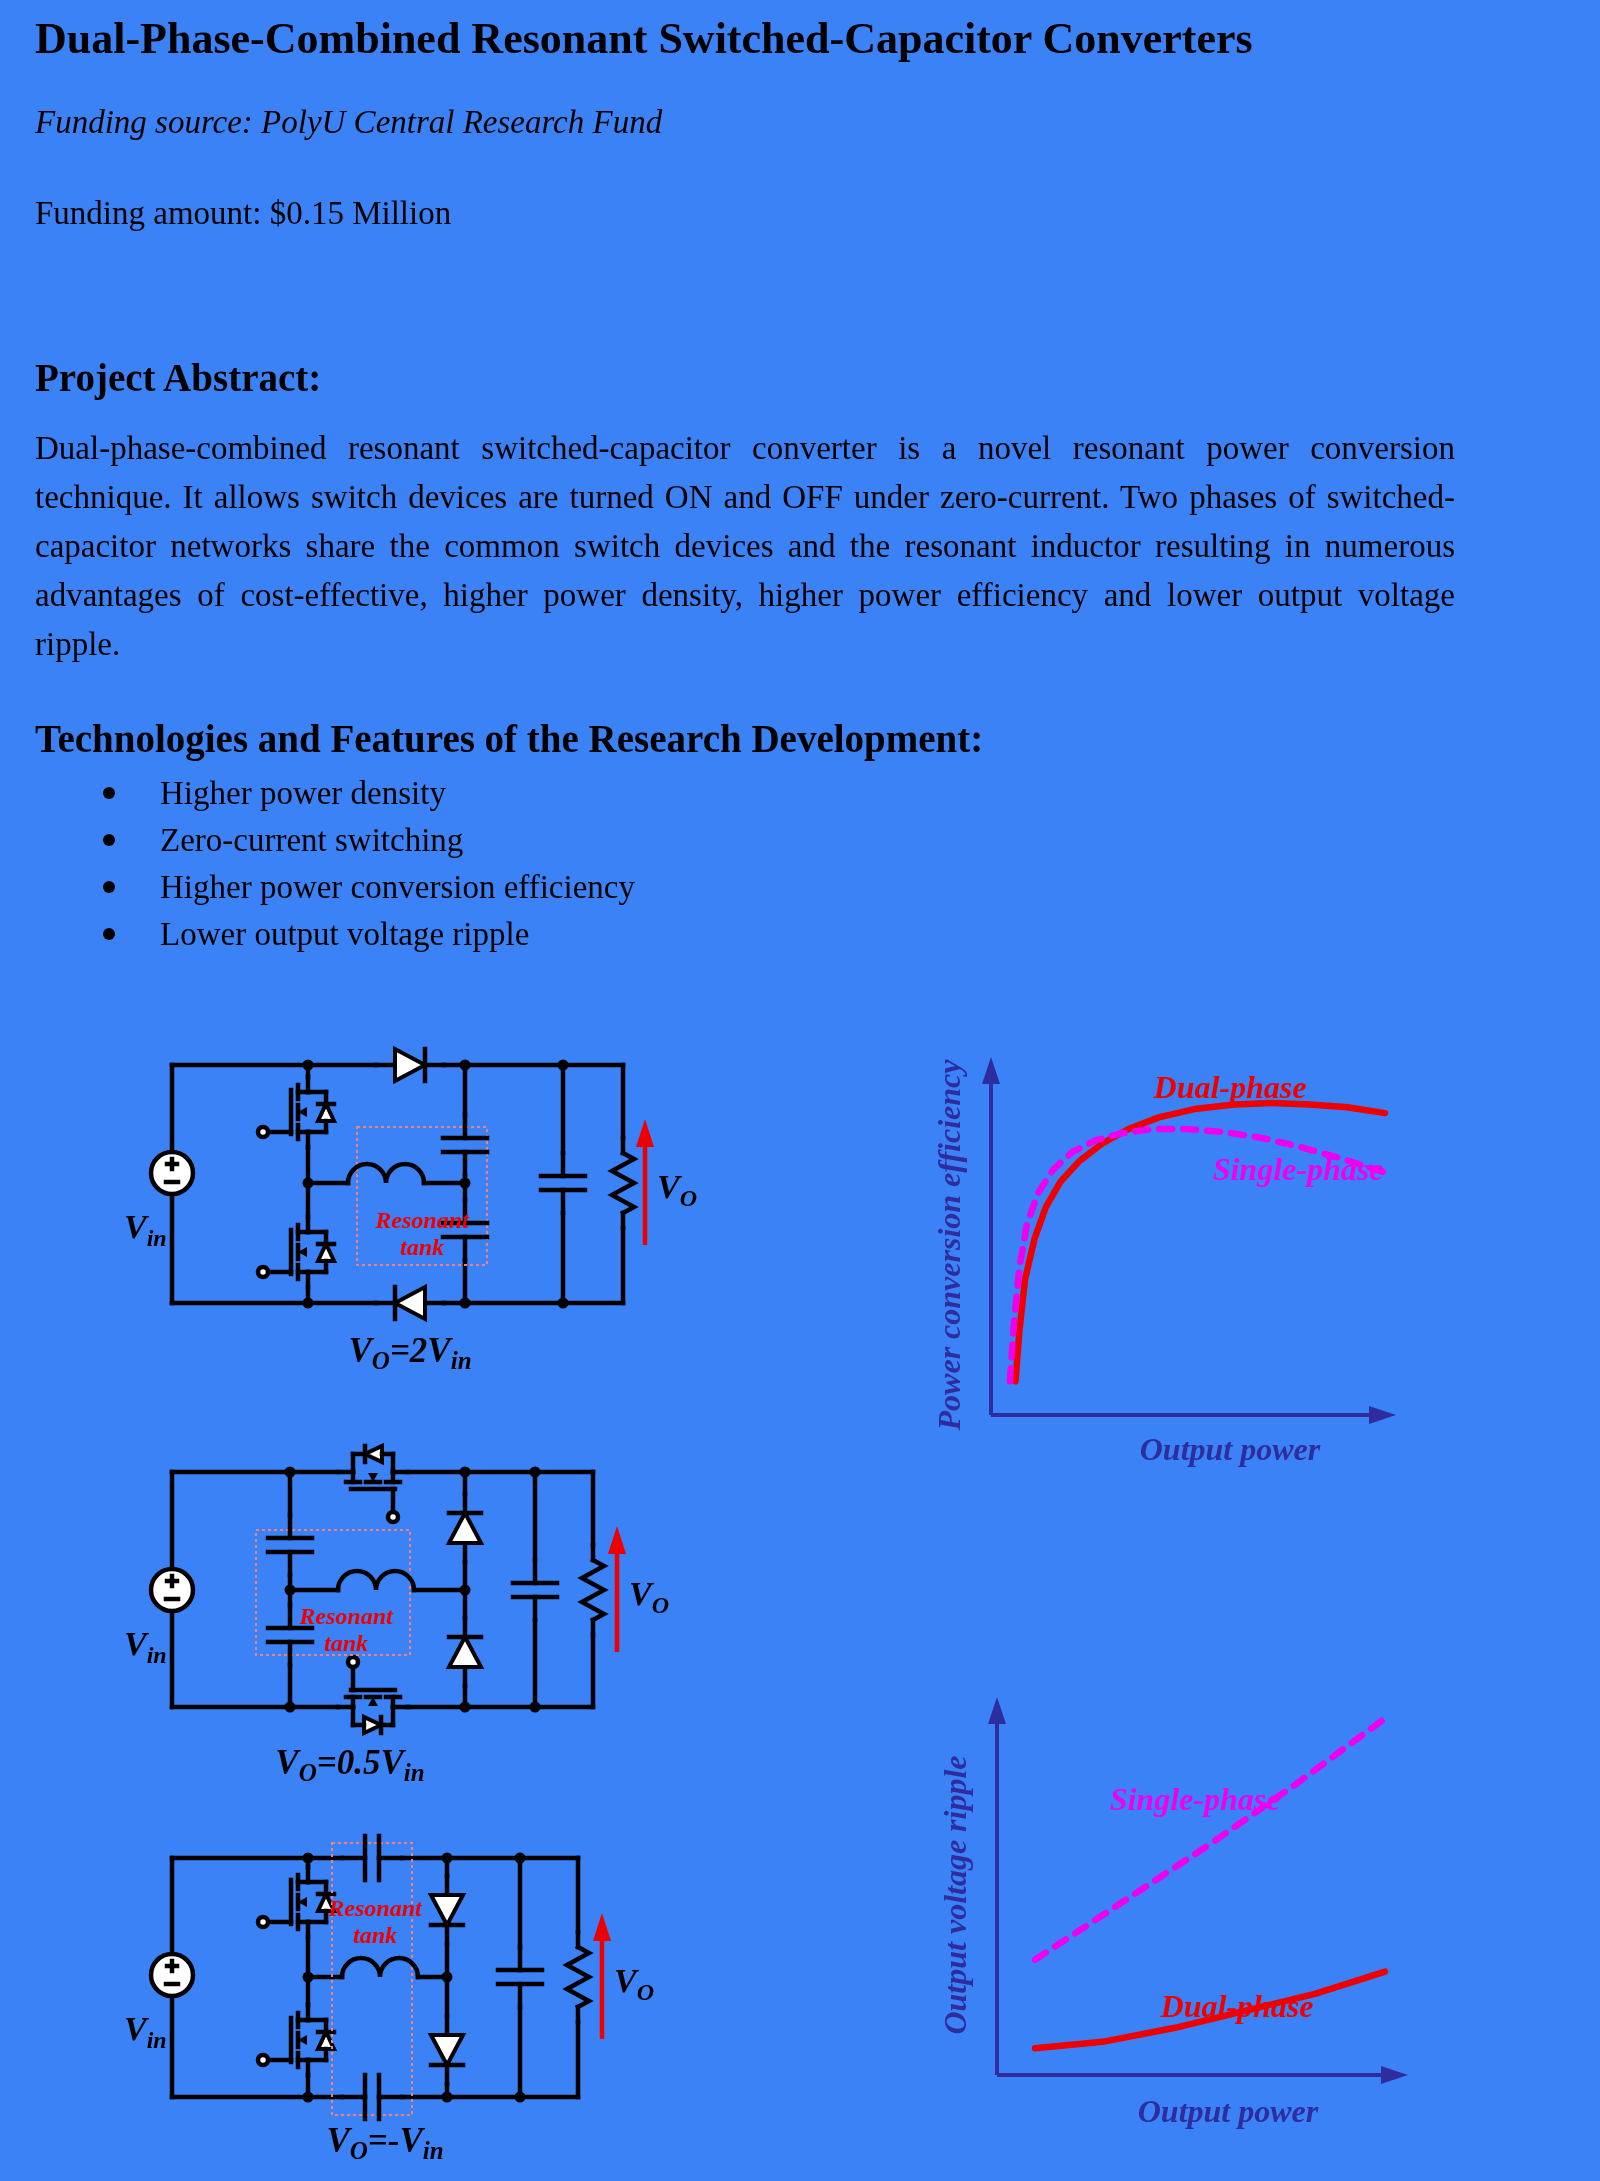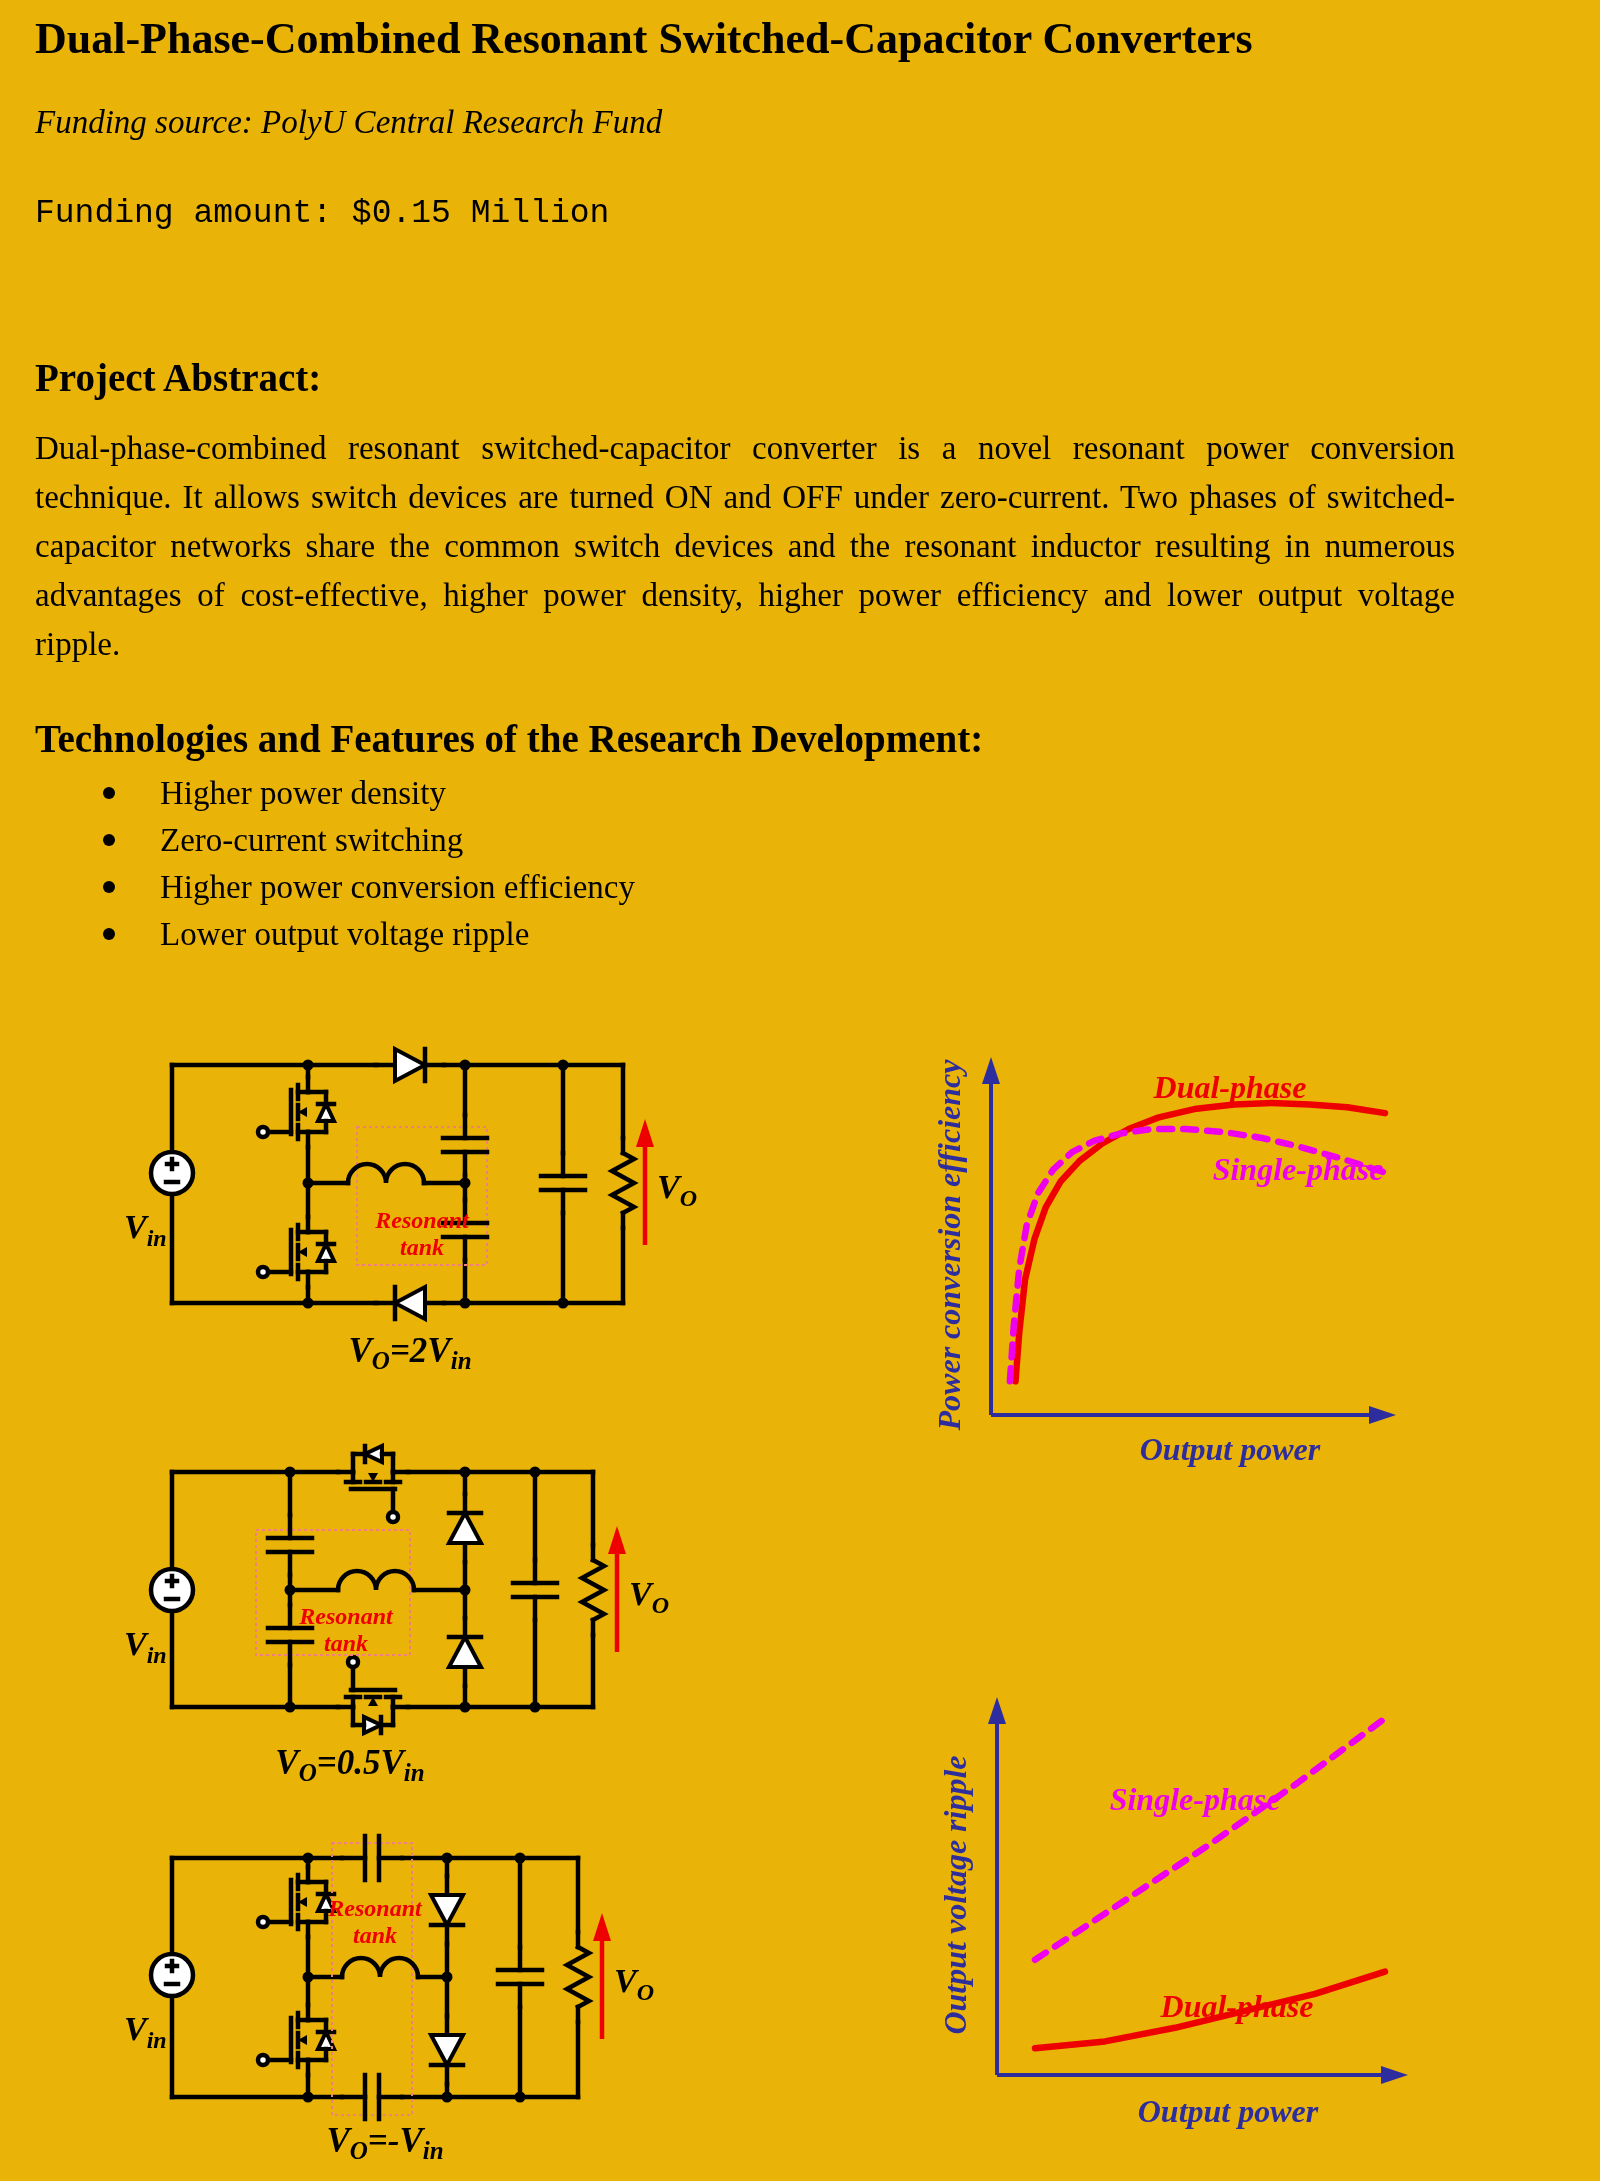--- a/index.html
+++ b/index.html
@@ -1,21 +1,21 @@
 <!DOCTYPE html>
 <html><head>
 <meta charset="utf-8">
 <style>
   html,body{margin:0;padding:0;background:#ffffff;}
   body{width:1600px;height:2181px;font-family:"Liberation Serif", serif;color:#000;}
-  .page{position:relative;width:1600px;height:2181px;overflow:hidden;background:#eab308;}
+  .page{position:relative;width:1600px;height:2181px;overflow:hidden;background:#3b82f6;}
   .title{position:absolute;left:35px;top:14px;width:1520px;font-size:44px;font-weight:bold;line-height:1.15;}
   .meta{position:absolute;left:35px;font-size:33px;white-space:pre-wrap;}
   .meta.src{top:104px;font-style:italic;}
-  .meta.amt{top:195px;font-family:Liberation Mono, monospace;}
+  .meta.amt{top:195px;}
   .meta.per{top:280px;}
   .h2{position:absolute;left:35px;font-size:39px;font-weight:bold;}
   .h2.abs{top:355px;}
   .h2.feat{top:716px;}
   .abstract{position:absolute;left:35px;top:424px;width:1420px;font-size:33px;line-height:49px;text-align:justify;}
   ul.features{position:absolute;left:35px;top:770px;margin:0;padding:0;list-style:none;}
   ul.features li{position:relative;padding-left:125px;font-size:33px;line-height:47px;}
   ul.features li::before{content:"";position:absolute;left:68px;top:17px;width:12px;height:12px;border-radius:50%;background:#000;}
   svg{position:absolute;overflow:visible;}
   .defs-only{width:0;height:0;left:0;top:0;}

